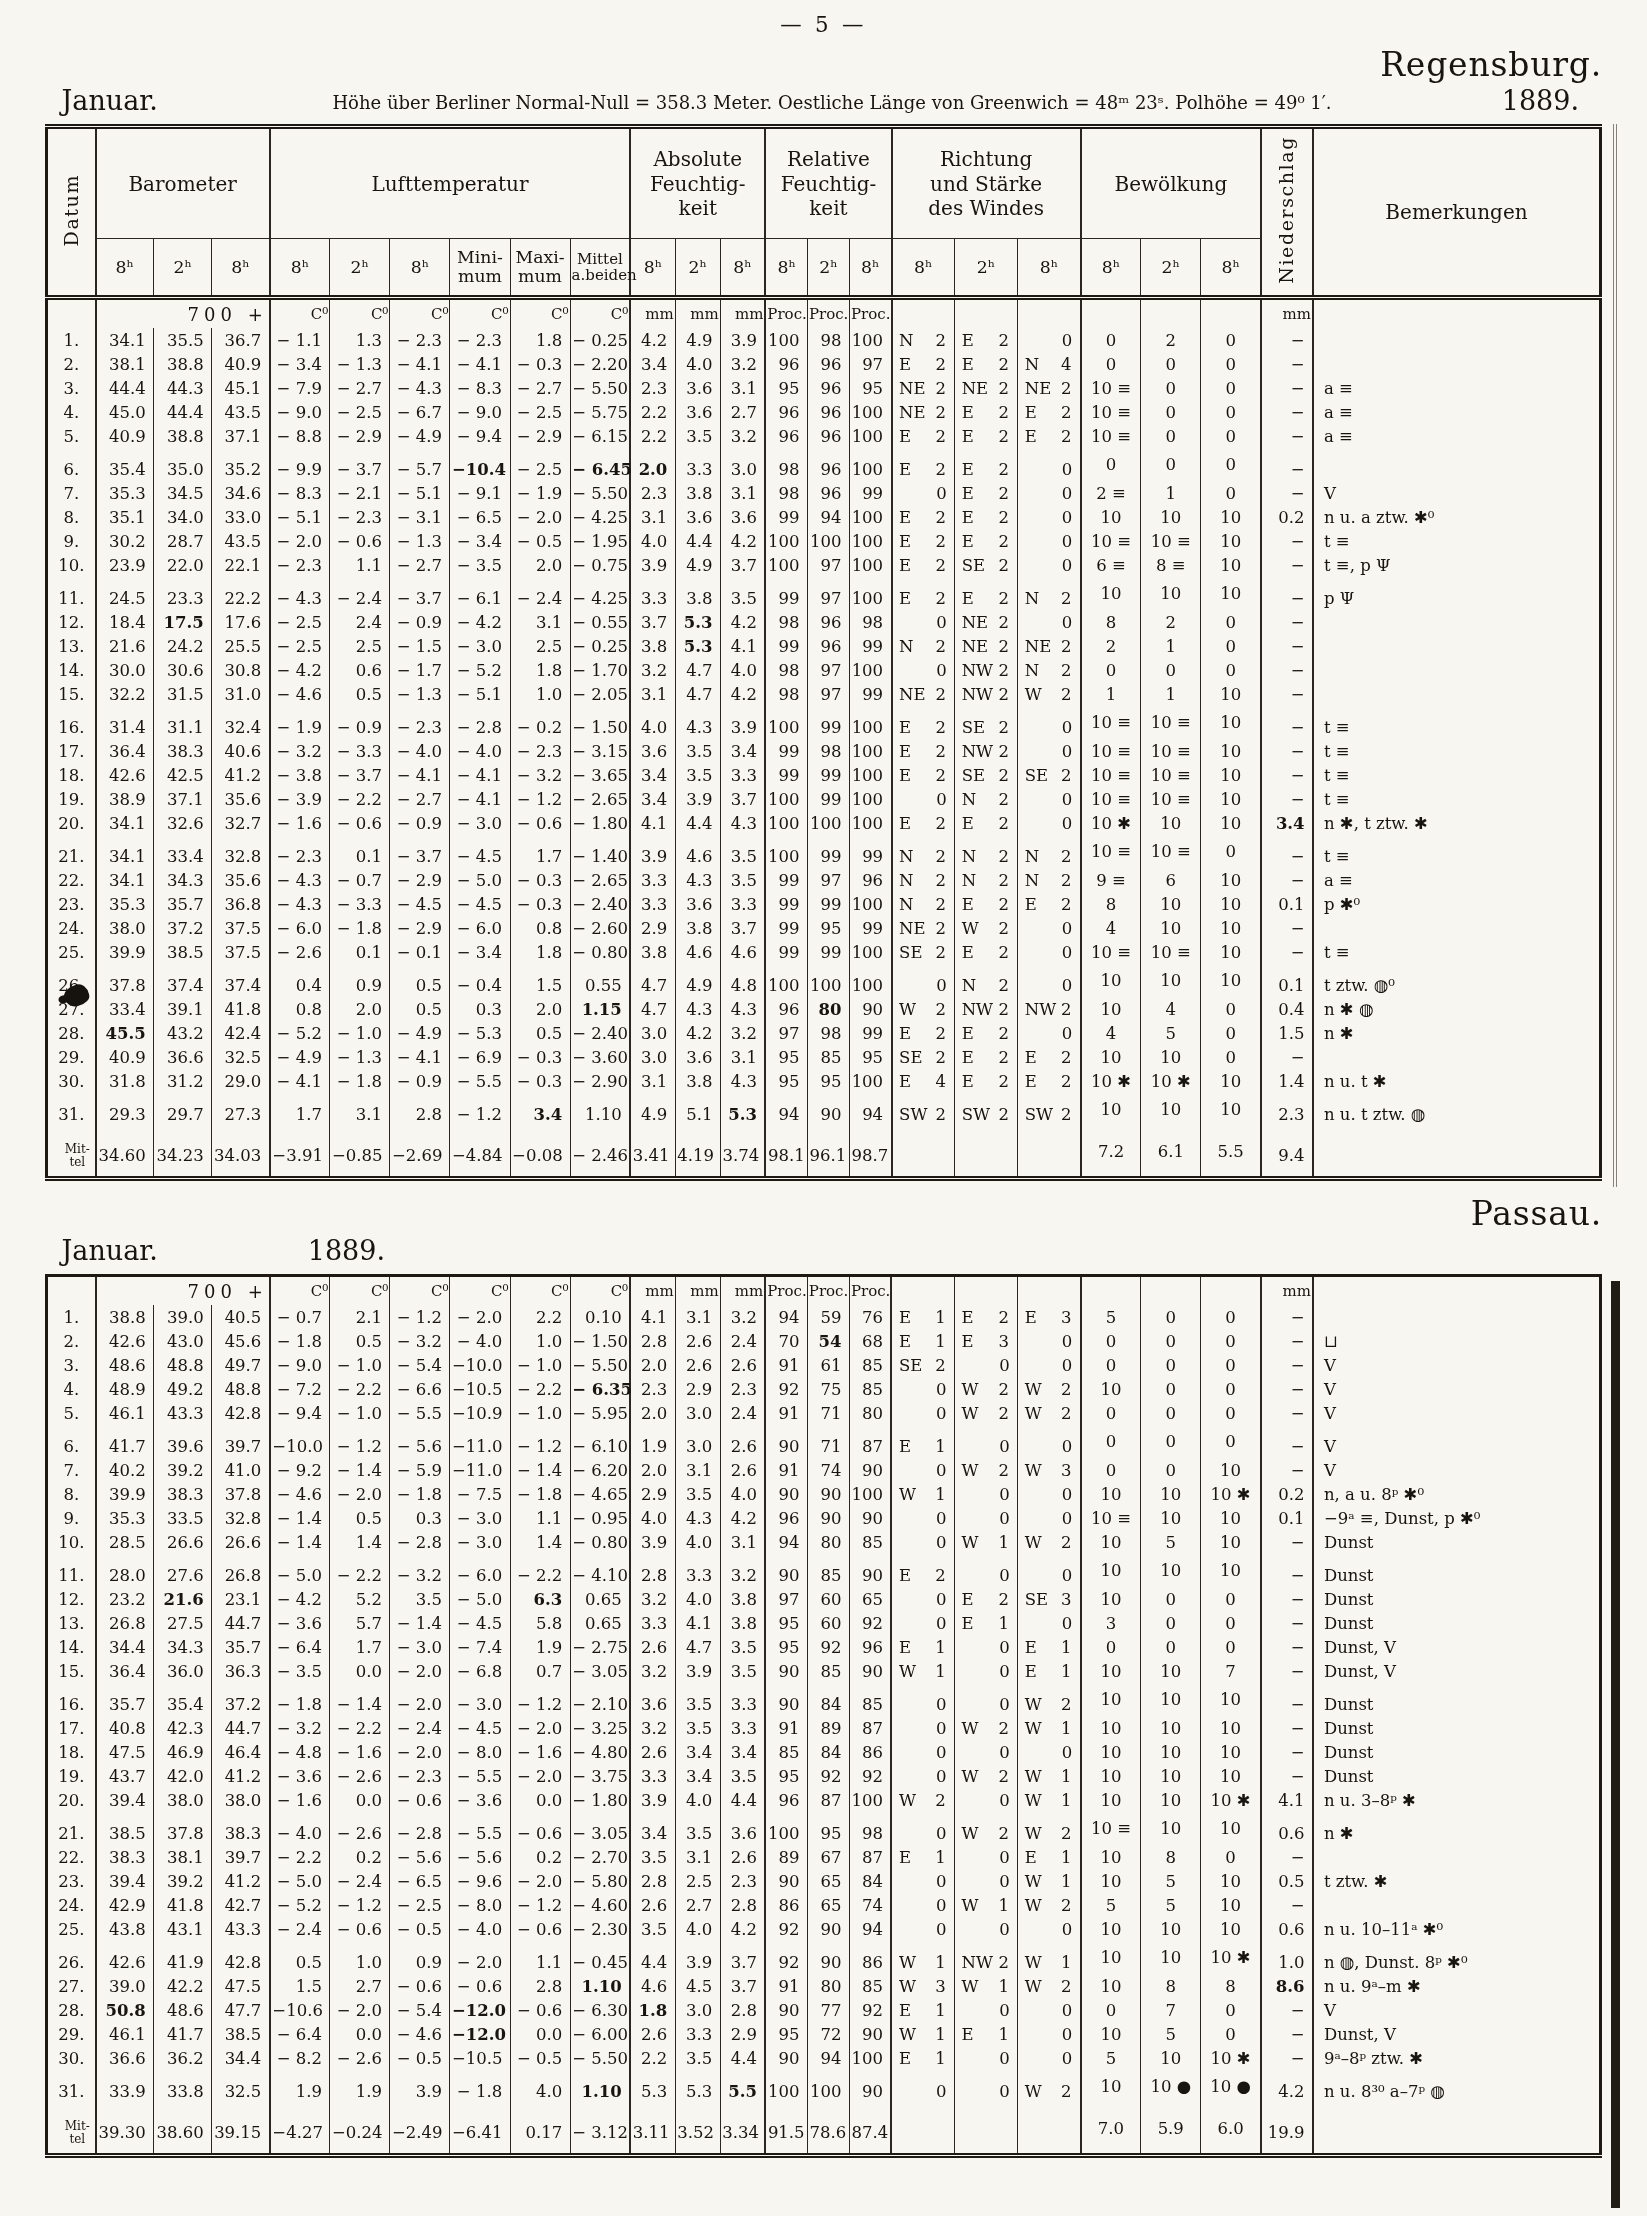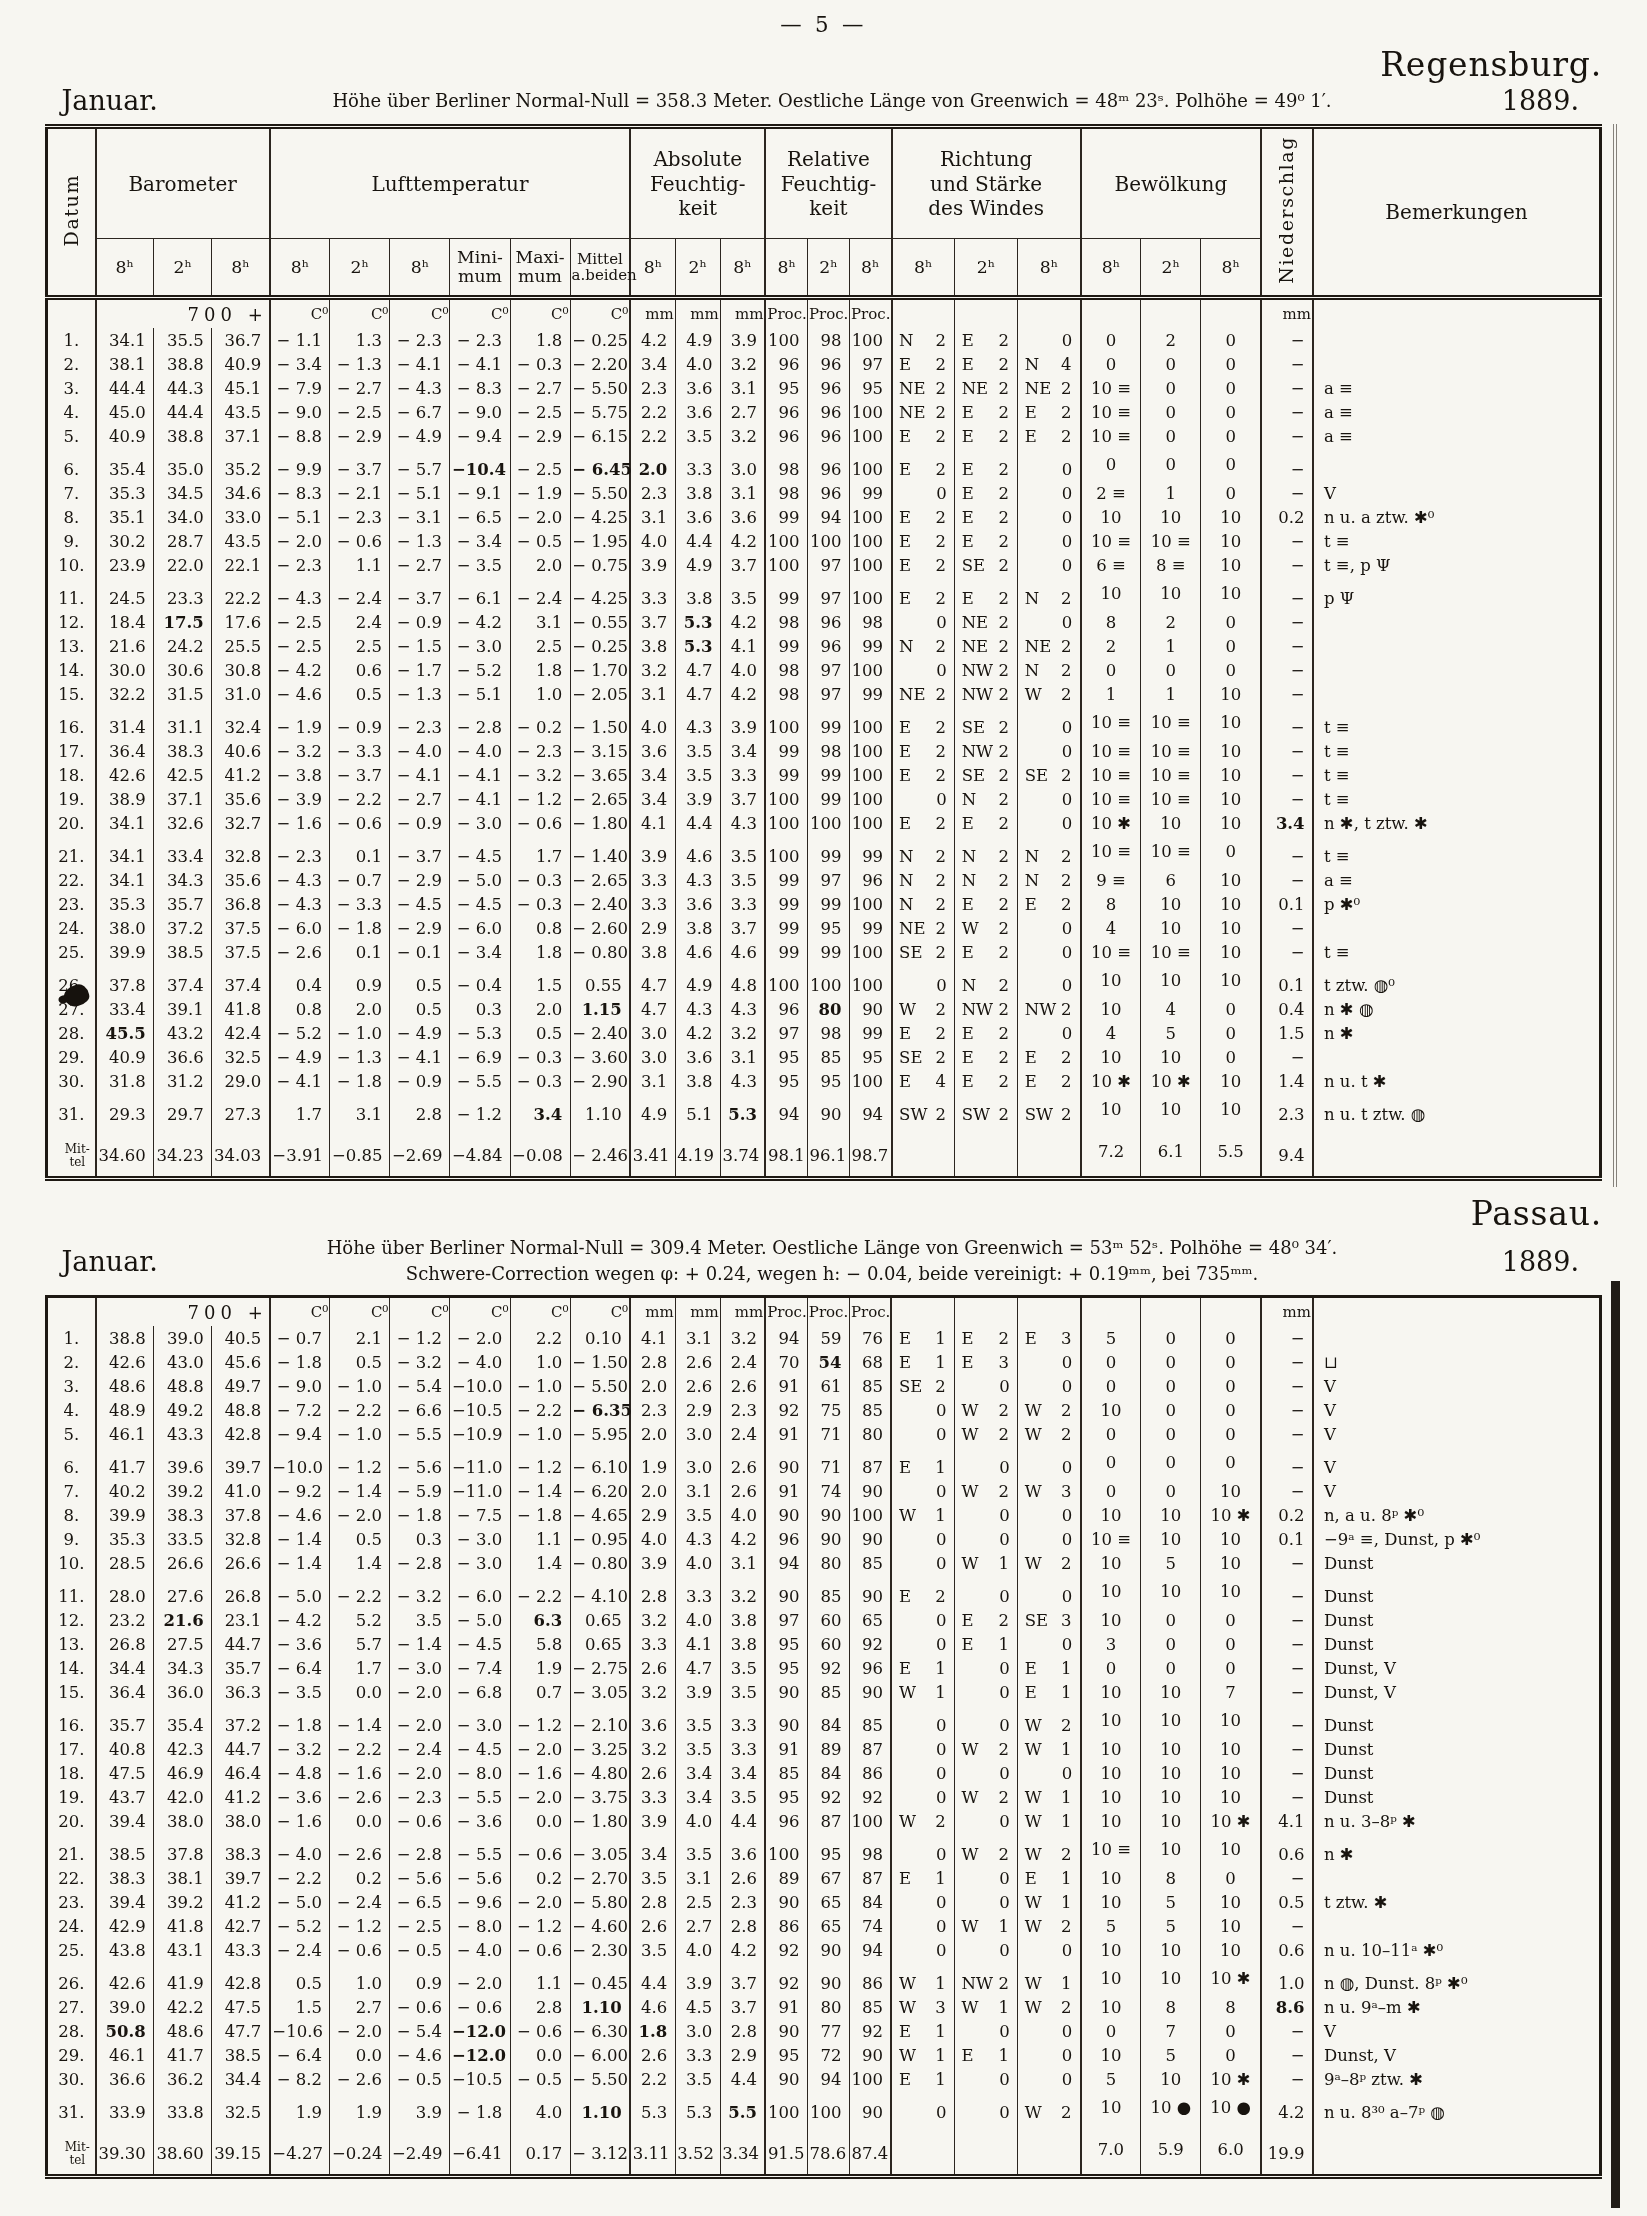--- a/index.html
+++ b/index.html
@@ -5,21 +5,21 @@
   html,body{margin:0;padding:0;}
   body{background:#e8e6e0;}
   .page{position:relative;width:1648px;height:2216px;background:#f7f6f1;overflow:hidden;
         font-family:"DejaVu Serif","DejaVu Sans",serif;color:#18140f;}
   .content{position:relative;margin-left:45px;width:1557px;}
   
   .page-head{padding-top:11.5px;text-align:center;font-size:21.4px;letter-spacing:3.3px;}
   
   h1.station-title{margin:8.2px 0 1.6px 0;text-align:right;font-size:33px;font-weight:normal;letter-spacing:0.8px;}
   h1.small-gap{margin-top:13px;}
-  .meta{display:flex;align-items:center;margin:0 0 8.2px 0;}
+  .meta{display:flex;align-items:flex-end;margin:0 0 8.2px 0;}
   .meta .month{width:190px;font-size:27px;padding-left:16.5px;box-sizing:border-box;}
   .meta .info{flex:1;text-align:center;font-size:18px;line-height:1.45;}
   .meta .year{width:173px;font-size:27px;text-align:right;padding-right:23px;box-sizing:border-box;}
   
   table{border-collapse:collapse;table-layout:fixed;width:1557px;
         border:3.3px solid #1e1913;border-top:5px double #1e1913;border-bottom:5px double #1e1913;}
   table.no-band{border-top:3.3px solid #1e1913;}
   col.c-datum{width:49px;} col.c-bar{width:58px;} col.c-temp{width:60px;}
   col.c-abs{width:45px;} col.c-rel{width:42px;} col.c-wind{width:63px;}
   col.c-bew{width:60px;} col.c-nied{width:52px;} col.c-bem{width:287px;}
@@ -1228,24 +1228,20 @@
               <td></td>
             </tr>
           </tbody>
       </table>
     </section>
 
     <section>
       <h1 class="station-title small-gap">Passau.</h1>
       <div class="meta">
         <div class="month">Januar.</div>
-        <div class="info">
-          <div>Höhe über Berliner Normal-Null = 309.4 Meter.  Oestliche Länge von Greenwich = 53ᵐ 52ˢ.  Polhöhe = 48⁰ 34′.</div>
-          <div>Schwere-Correction wegen φ: + 0.24,  wegen h: − 0.04,  beide vereinigt: + 0.19ᵐᵐ,  bei 735ᵐᵐ.</div>
-        </div>
         <div class="year">1889.</div>
       </div>
 
       <table class="no-band">
         <colgroup>
           <col class="c-datum">
             <col class="c-bar">
             <col class="c-bar">
             <col class="c-bar">
           <col class="c-temp">

